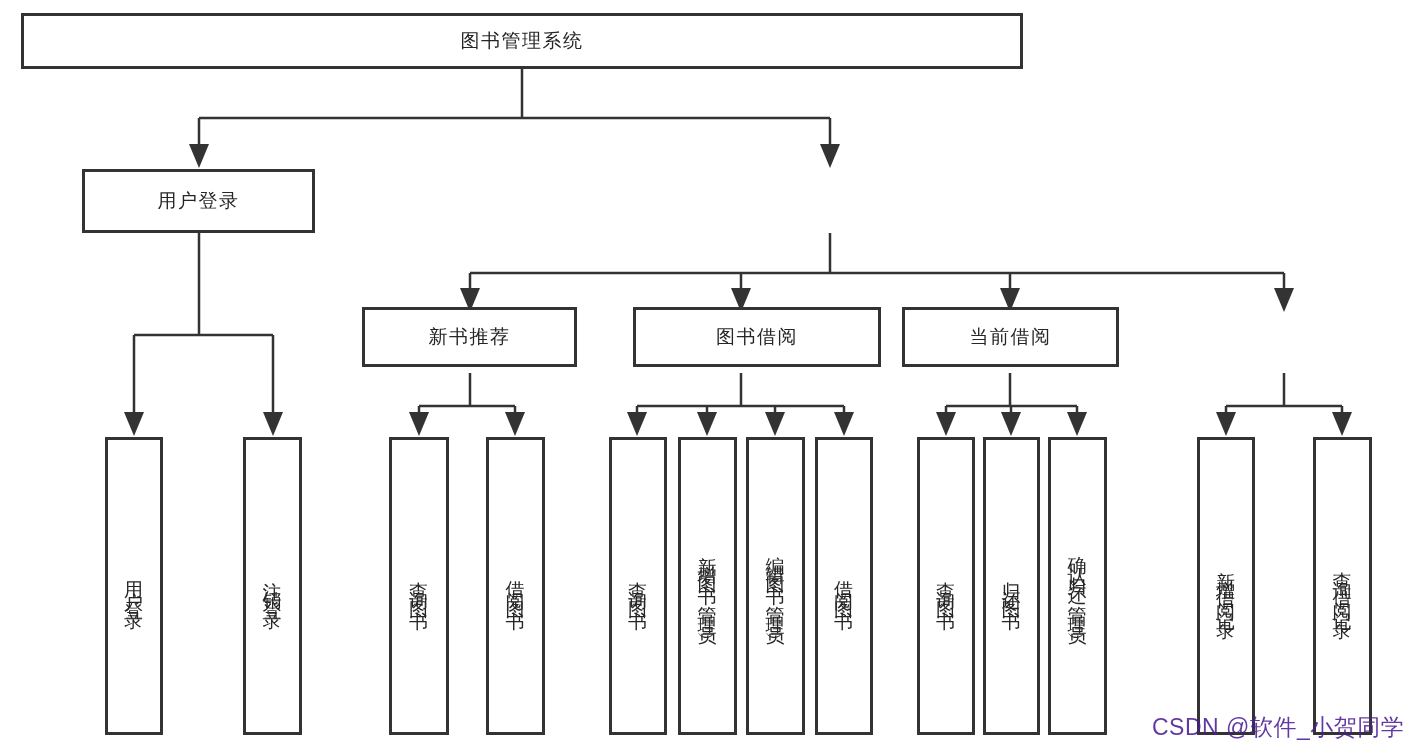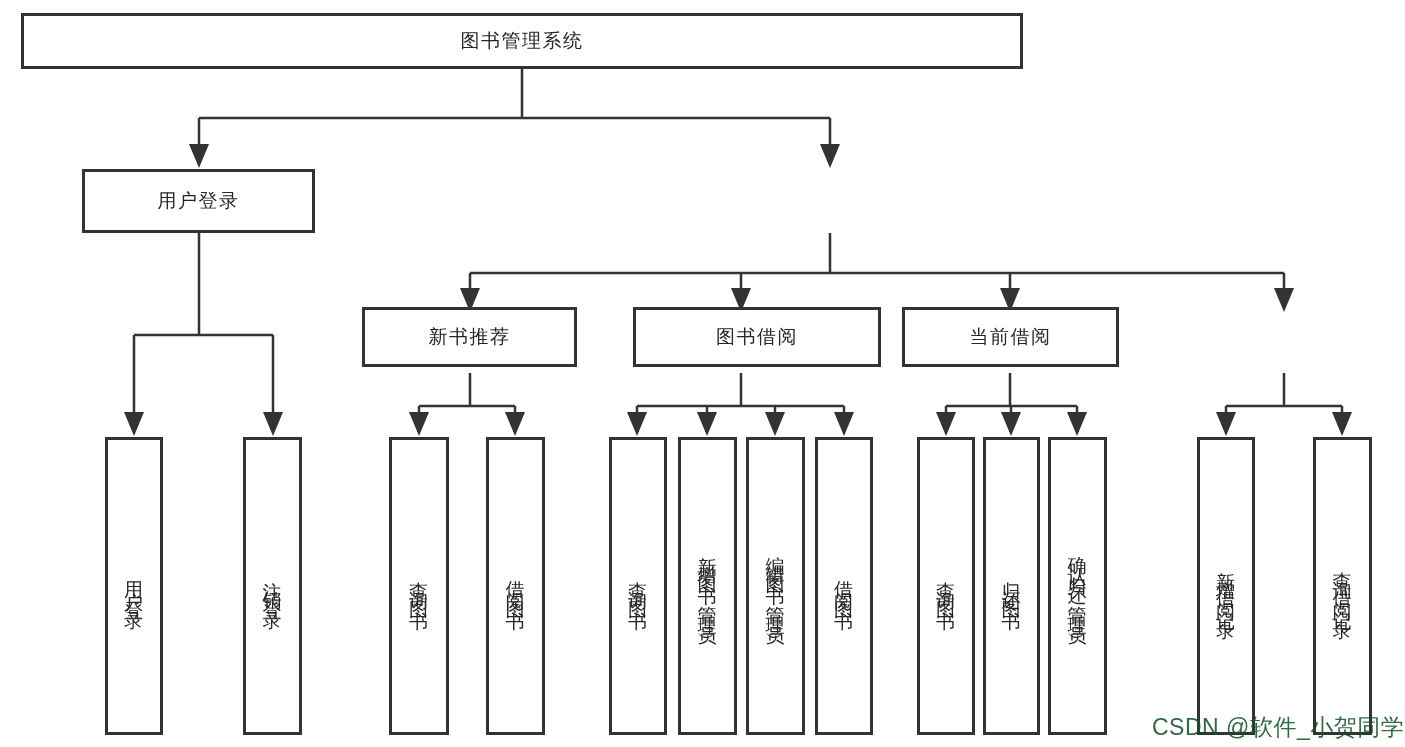--- a/index.html
+++ b/index.html
@@ -43,21 +43,21 @@
     letter-spacing: 10px;
     line-height: 1;
     white-space: nowrap;
   }
   #watermark {
     position: absolute;
     left: 1152px;
     top: 712px;
     font-size: 23px;
     letter-spacing: 0.5px;
-    color: #14532d;
+    color: #4c1d95;
     opacity: 0.88;
     white-space: nowrap;
     z-index: 3;
   }
 </style>
 </head>
 <body>
 
 <div id="canvas">
 

